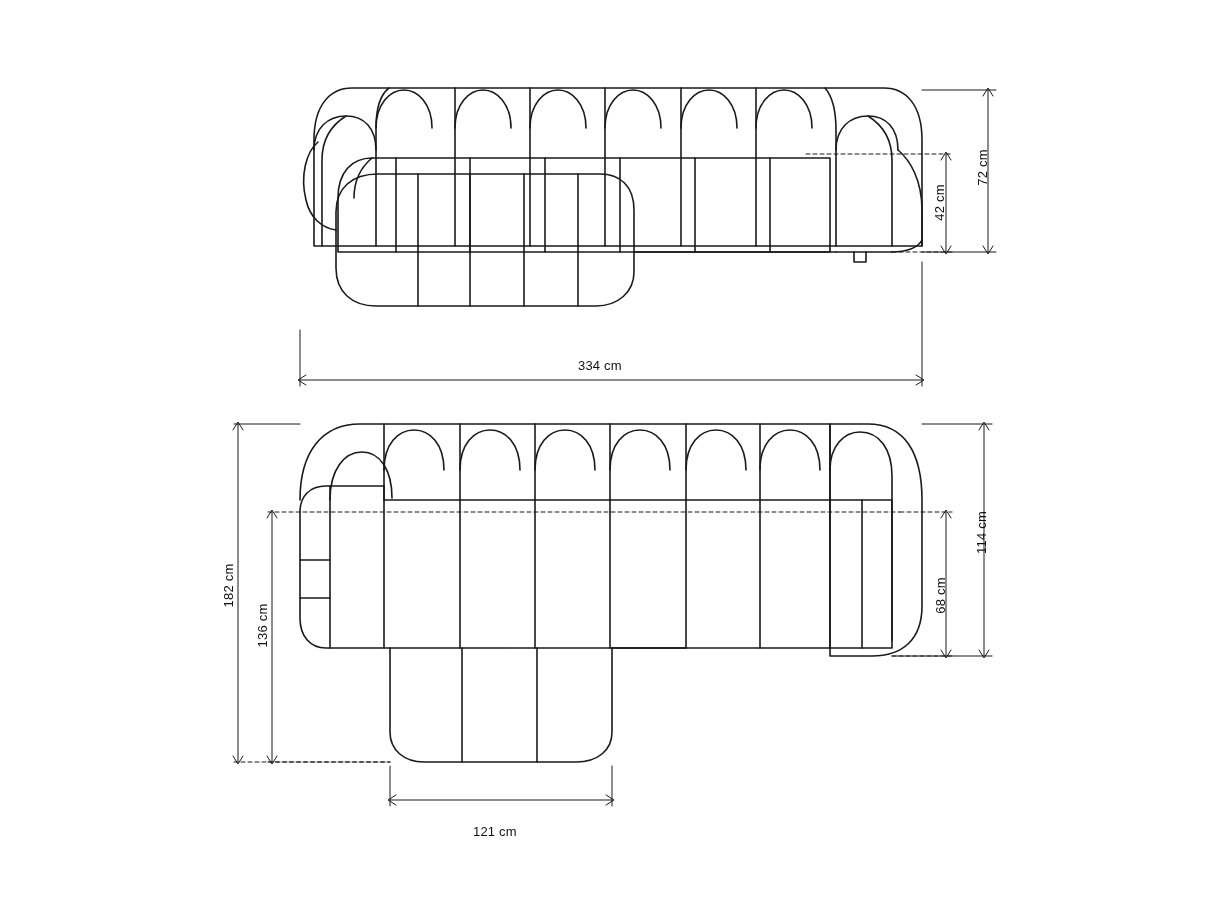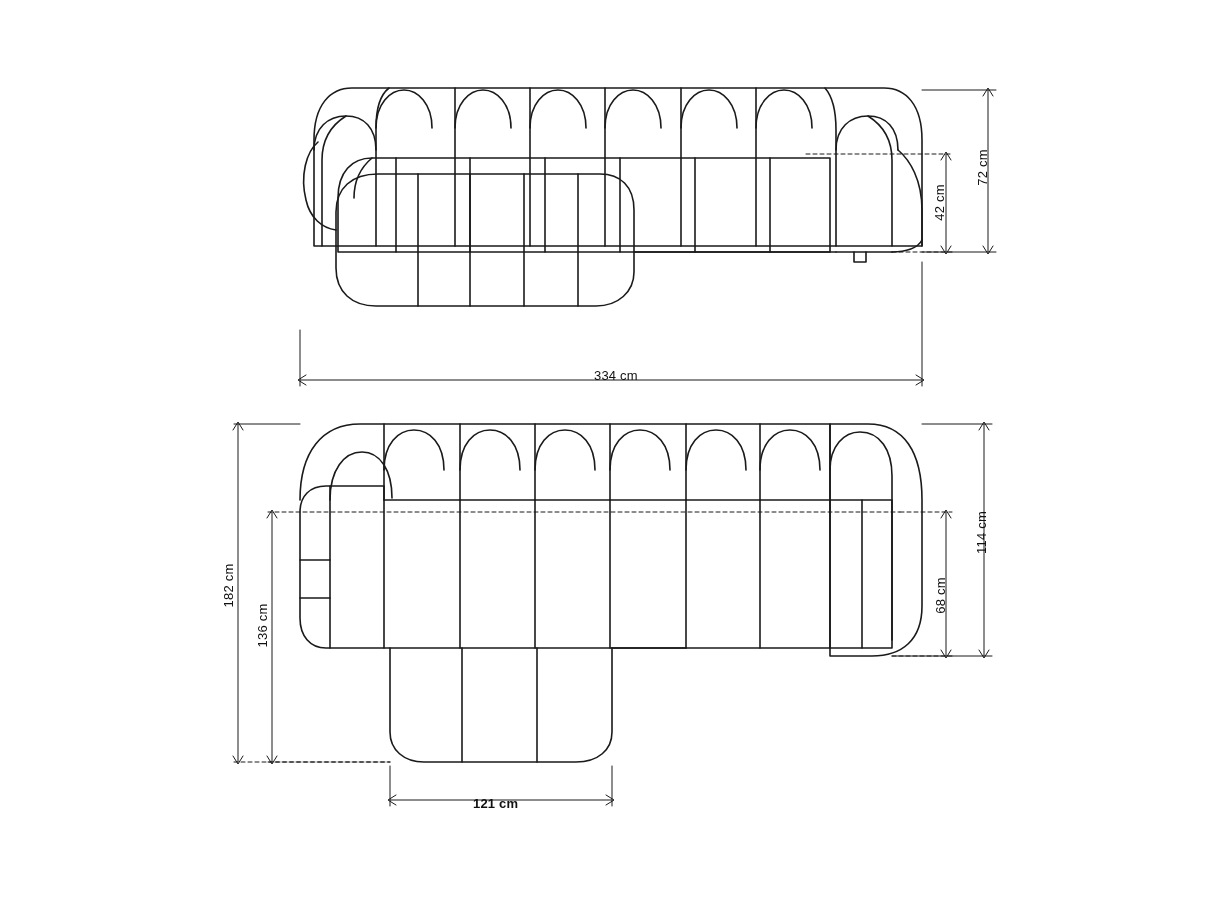--- a/index.html
+++ b/index.html
@@ -194,25 +194,25 @@
         <path d="M390,766 L390,806"></path>
         <path d="M612,766 L612,806"></path>
       </g>
     </g>
   </svg>
 
   <div class="dim-label vert" style="left:964px; top:160px; transform: rotate(-90deg);">72 cm</div>
 
   <div class="dim-label vert" style="left:921px; top:195px; transform: rotate(-90deg);">42 cm</div>
 
-  <div class="dim-label" style="left:578px; top:368px;margin-left:16px;">334 cm</div>
+  <div class="dim-label" style="left:578px; top:358px;">334 cm</div>
 
   <div class="dim-label vert" style="left:207px; top:578px; transform: rotate(-90deg);">182 cm</div>
 
   <div class="dim-label vert" style="left:241px; top:618px; transform: rotate(-90deg);">136 cm</div>
 
   <div class="dim-label vert" style="left:960px; top:525px; transform: rotate(-90deg);">114 cm</div>
 
   <div class="dim-label vert" style="left:922px; top:588px; transform: rotate(-90deg);">68 cm</div>
 
-  <div class="dim-label" style="left:473px; top:796px;font-weight:bold;">121 cm</div>
+  <div class="dim-label" style="left:473px; top:824px;">121 cm</div>
 
 </div>
 
 </body></html>

